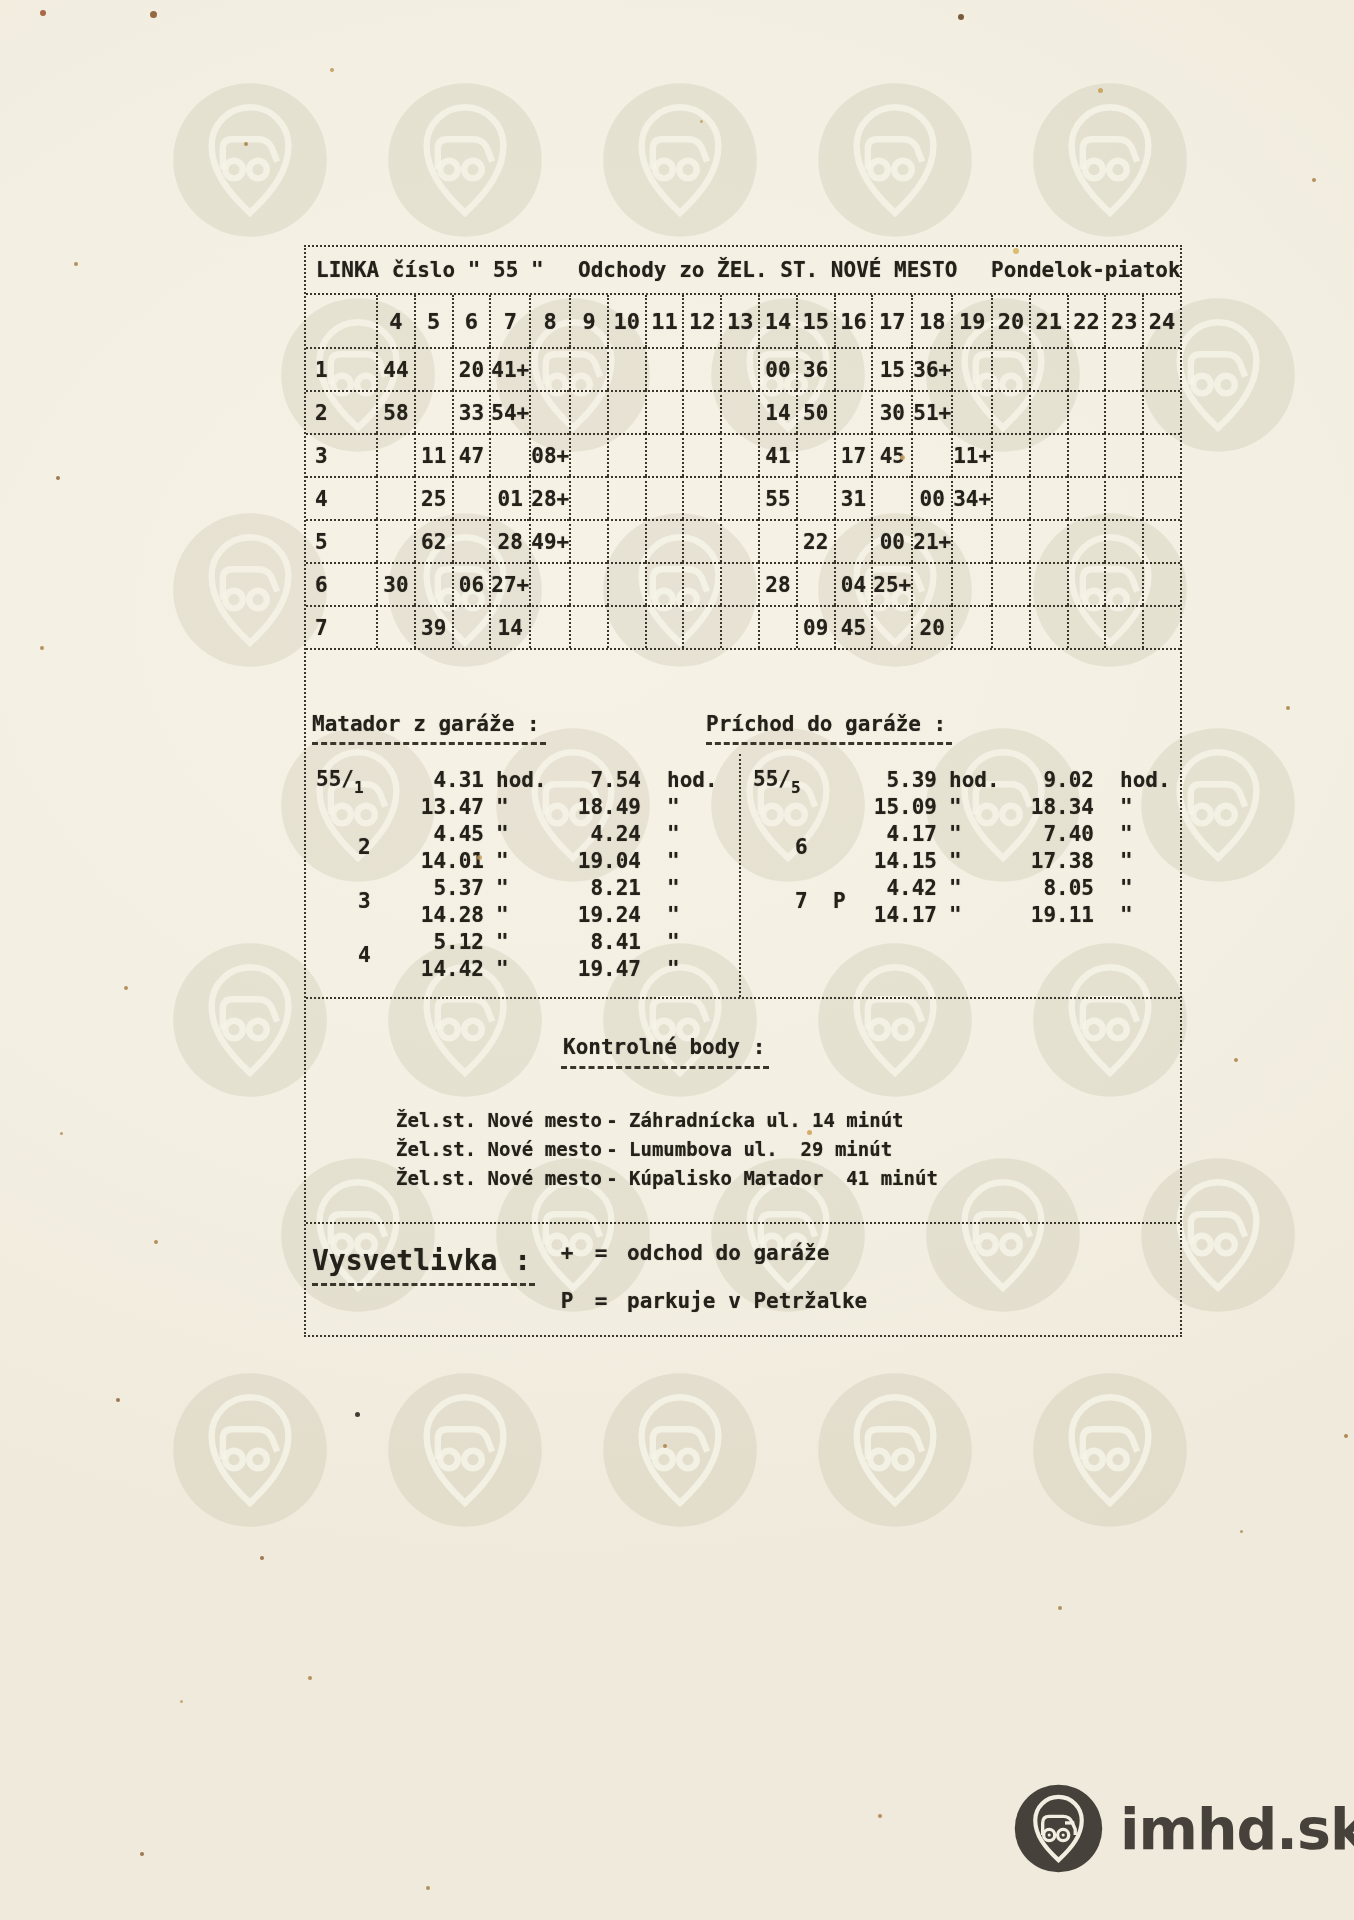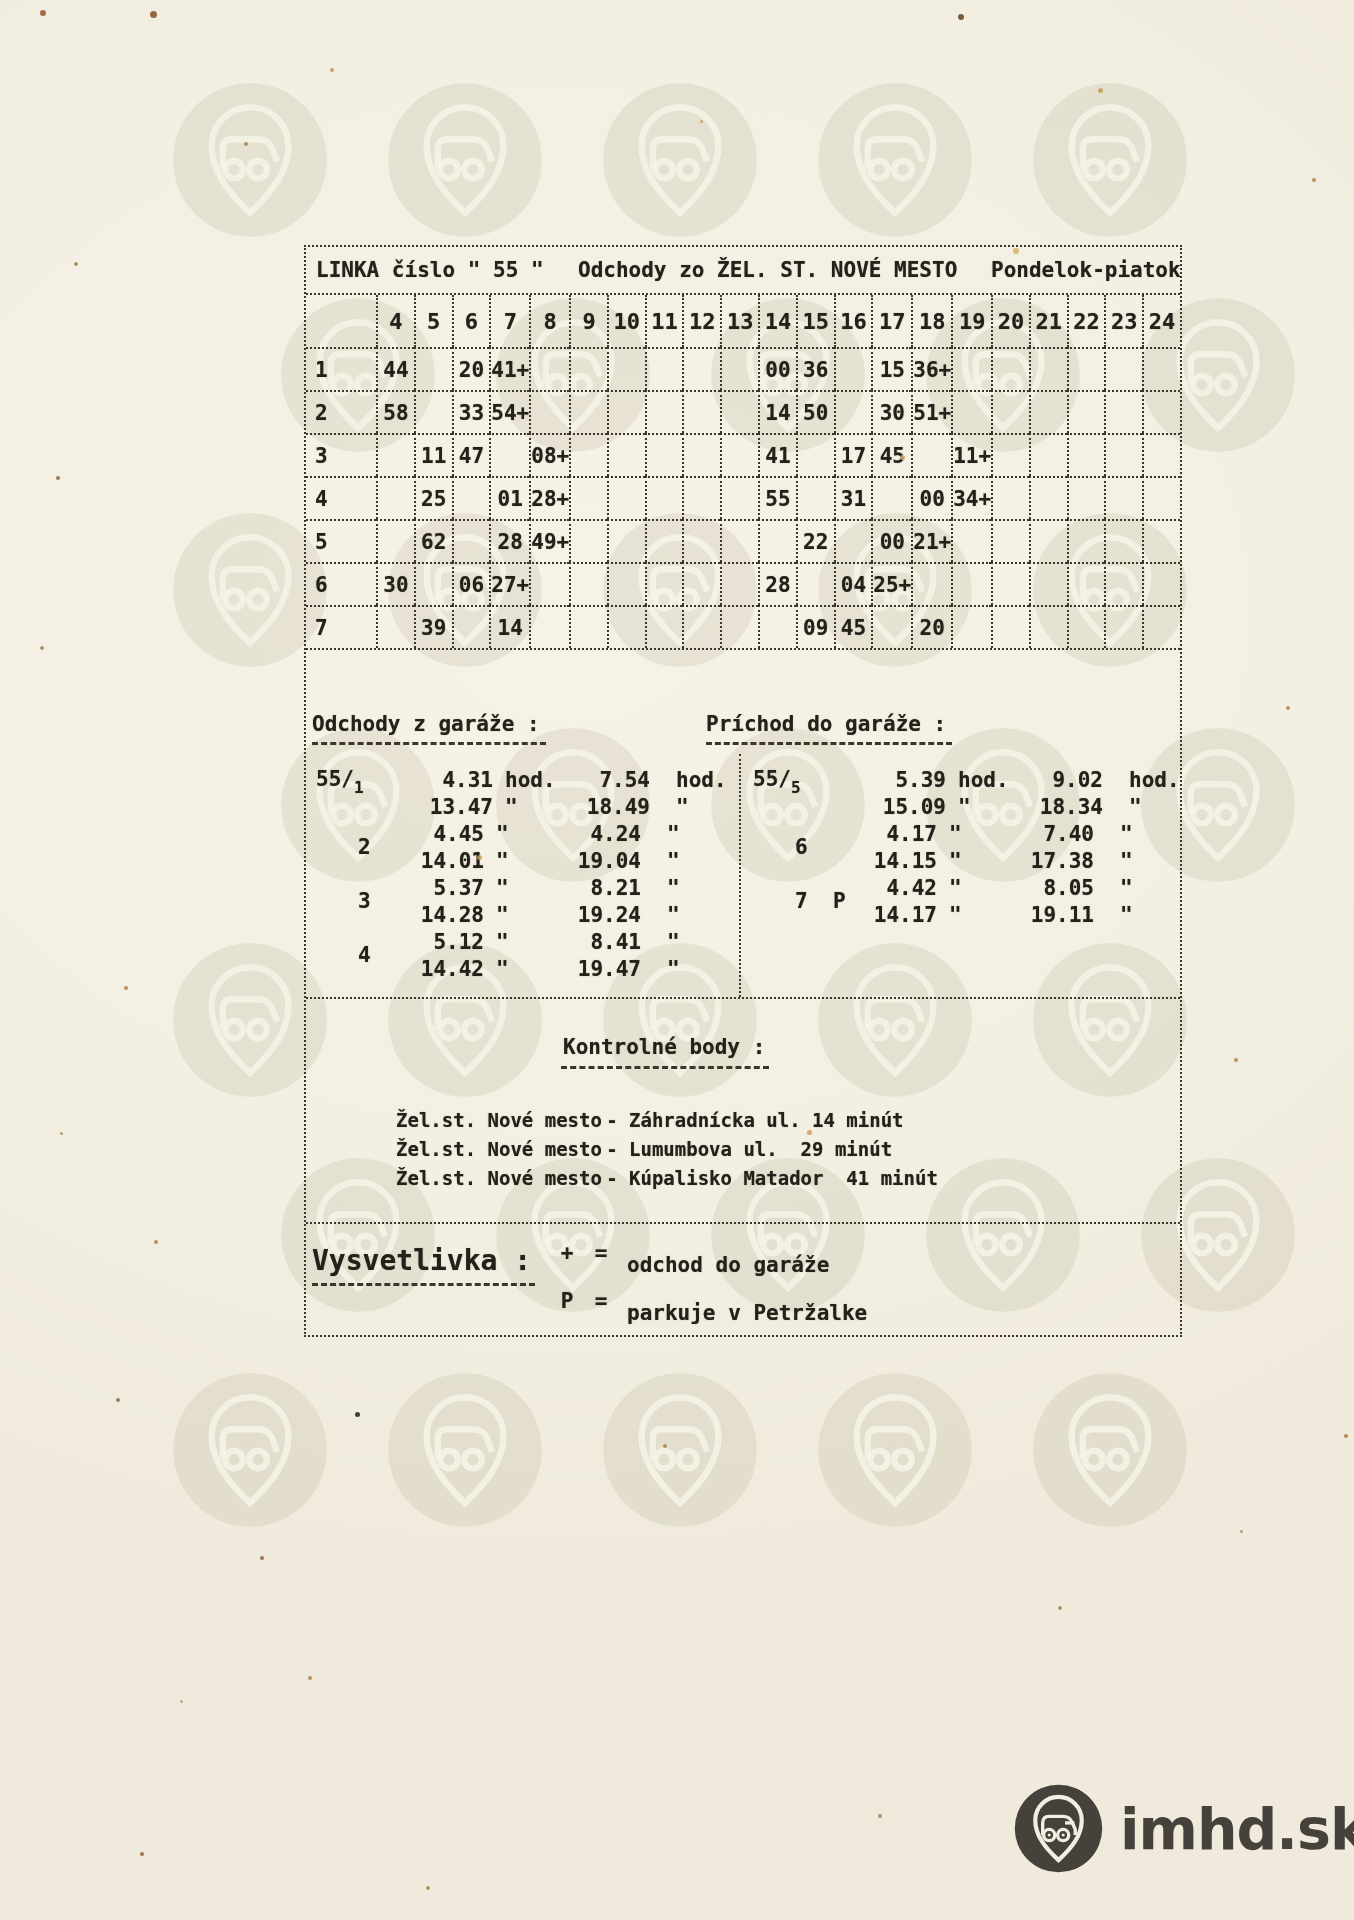--- a/index.html
+++ b/index.html
@@ -45,21 +45,21 @@
   .g-head { position:absolute; top:10px; font-size:21px; font-weight:700;
     border-bottom:3px dashed var(--line, #3b362b); padding:0 6px 6px 0; white-space:pre; }
   .g-head-l { left:6px; }
   .g-head-r { left:400px; }
   .g-divider { position:absolute; left:433px; top:52px; bottom:0;
     border-left:2px dotted var(--line, #3b362b); }
   .g-panel { position:absolute; top:64px; }
   .g-panel-l { left:0; width:433px; }
   .g-panel-r { left:437px; width:438px; }
   .g-veh { display:flex; min-height:54px; align-items:center; }
-  .g-veh.first { align-items:flex-start;gap:9px; }
+  .g-veh.first { align-items:flex-start; }
   .g-label { width:88px; padding-left:10px; font-size:21px; font-weight:700;
     display:flex; align-items:baseline; white-space:pre; line-height:27px; }
   .g-label.indent { padding-left:52px; }
   .g-sub { font-size:16px; transform:translateY(7px); }
   .g-times { flex:1; }
   .g-line { display:flex; height:27px; align-items:center;
     font-size:21px; font-weight:700; white-space:pre; }
   .g-t1 { width:90px; text-align:right; }
   .g-u1 { width:72px; padding-left:12px; }
   .g-t2 { width:85px; text-align:right; }
@@ -78,21 +78,21 @@
 
   .vysvetlivka { position:absolute; left:0; top:975px; width:100%; bottom:0;
     border-top:2px dotted var(--line, #3b362b); }
   .v-title { position:absolute; left:6px; top:20px; font-size:28px; font-weight:700;
     border-bottom:3px dashed var(--line, #3b362b); padding:0 4px 6px 0; white-space:pre; }
   .v-lines { position:absolute; left:247px; top:16px; }
   .v-line { display:flex; height:48px; align-items:flex-start;
     font-size:21px; font-weight:700; white-space:pre; line-height:27px; }
   .v-sym { width:28px; text-align:center; }
   .v-eq { width:40px; text-align:center; }
-  .v-text { padding-left:6px;margin-top:12px; }
+  .v-text { padding-left:6px; }
 
   .brand { position:absolute; left:1012px; top:1782px; z-index:2;
     display:flex; align-items:center; gap:15px; }
   .brand-icon { width:93px; height:93px; }
   .lg-bg { fill:var(--logo, #46413a); }
   .lg-pin { fill:none; stroke:#f2eee1; stroke-width:4.5; }
   .lg-bus { fill:none; stroke:#f2eee1; stroke-width:3.6; }
   .lg-wheel { fill:var(--logo, #46413a); stroke:#f2eee1; stroke-width:3.6; }
   .lg-dot { fill:#f2eee1; }
   .brand-name { font-family:"DejaVu Sans", "Liberation Sans", sans-serif;
@@ -530,21 +530,21 @@
         <div class="cell min vl hl">20</div>
         <div class="cell min vl hl"></div>
         <div class="cell min vl hl"></div>
         <div class="cell min vl hl"></div>
         <div class="cell min vl hl"></div>
         <div class="cell min vl hl"></div>
         <div class="cell min vl hl"></div>
       </div>
 
     <div class="garage">
-      <span class="g-head g-head-l">Odchody z garáže :</span>
+      <span class="g-head g-head-l">Matador z garáže :</span>
       <span class="g-head g-head-r">Príchod do garáže :</span>
       <div class="g-divider"></div>
       <div class="g-panel g-panel-l">
           <div class="g-veh first">
             <div class="g-label"><span>55/</span><span class="g-sub">1</span></div>
             <div class="g-times">
               <div class="g-line"><div class="g-t1">4.31</div><div class="g-u1">hod.</div><div class="g-t2">7.54</div><div class="g-u2">hod.</div></div>
               <div class="g-line"><div class="g-t1">13.47</div><div class="g-u1">"</div><div class="g-t2">18.49</div><div class="g-u2">"</div></div>
             </div>
           </div>

